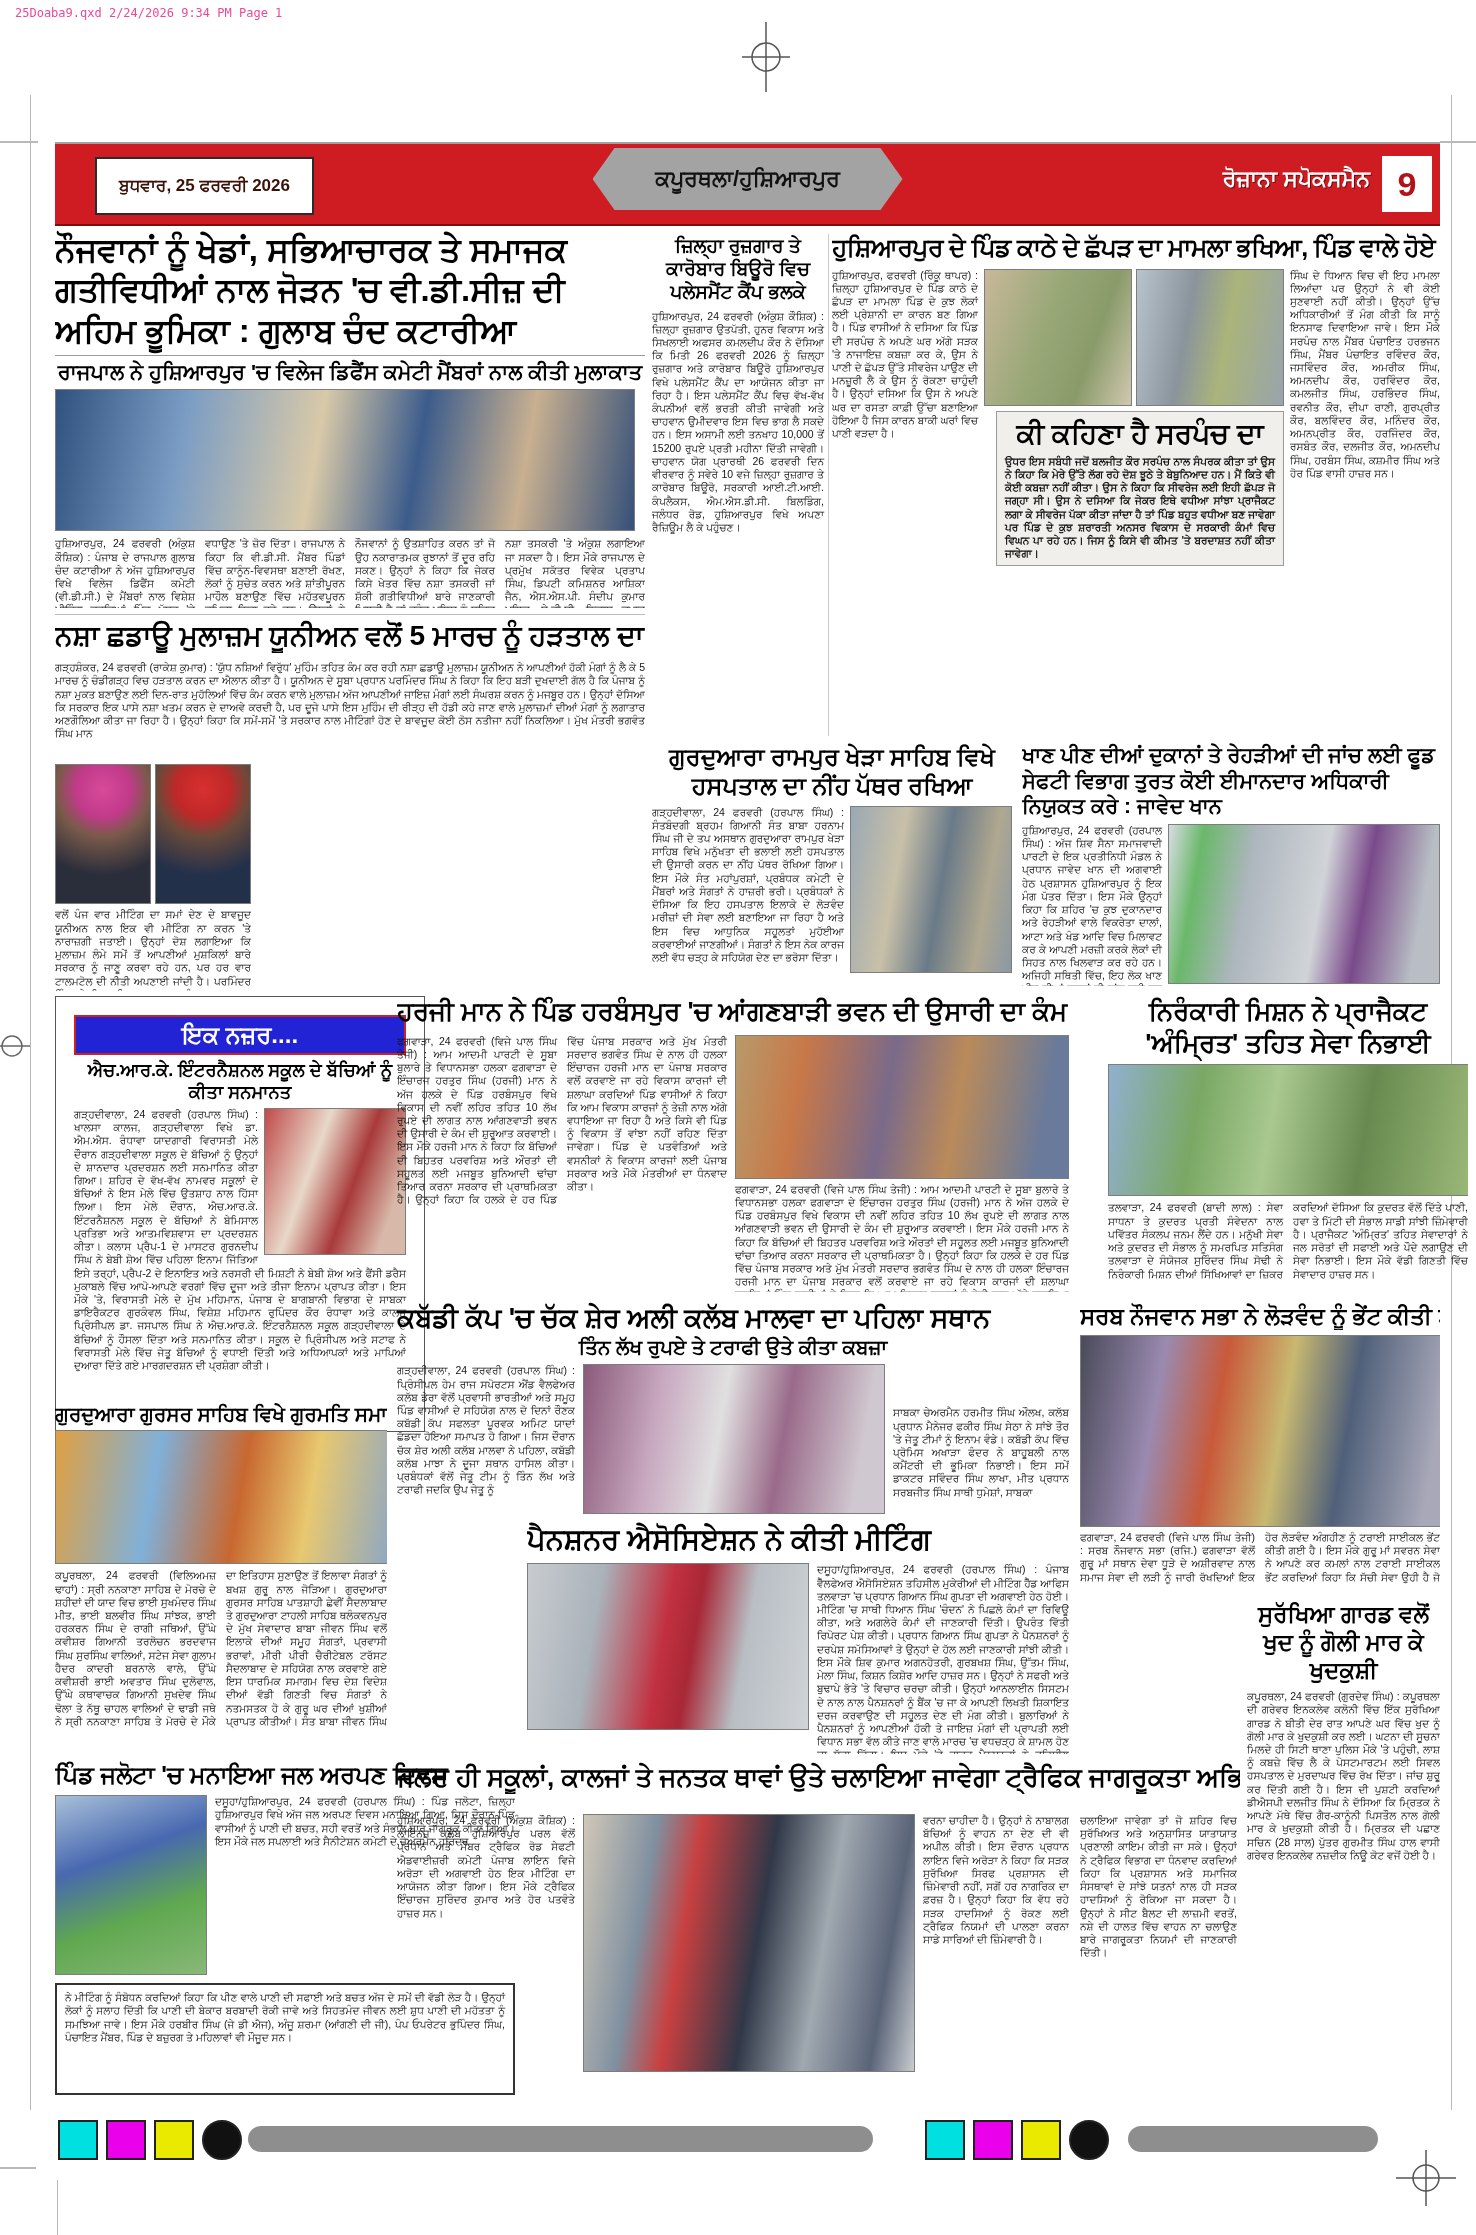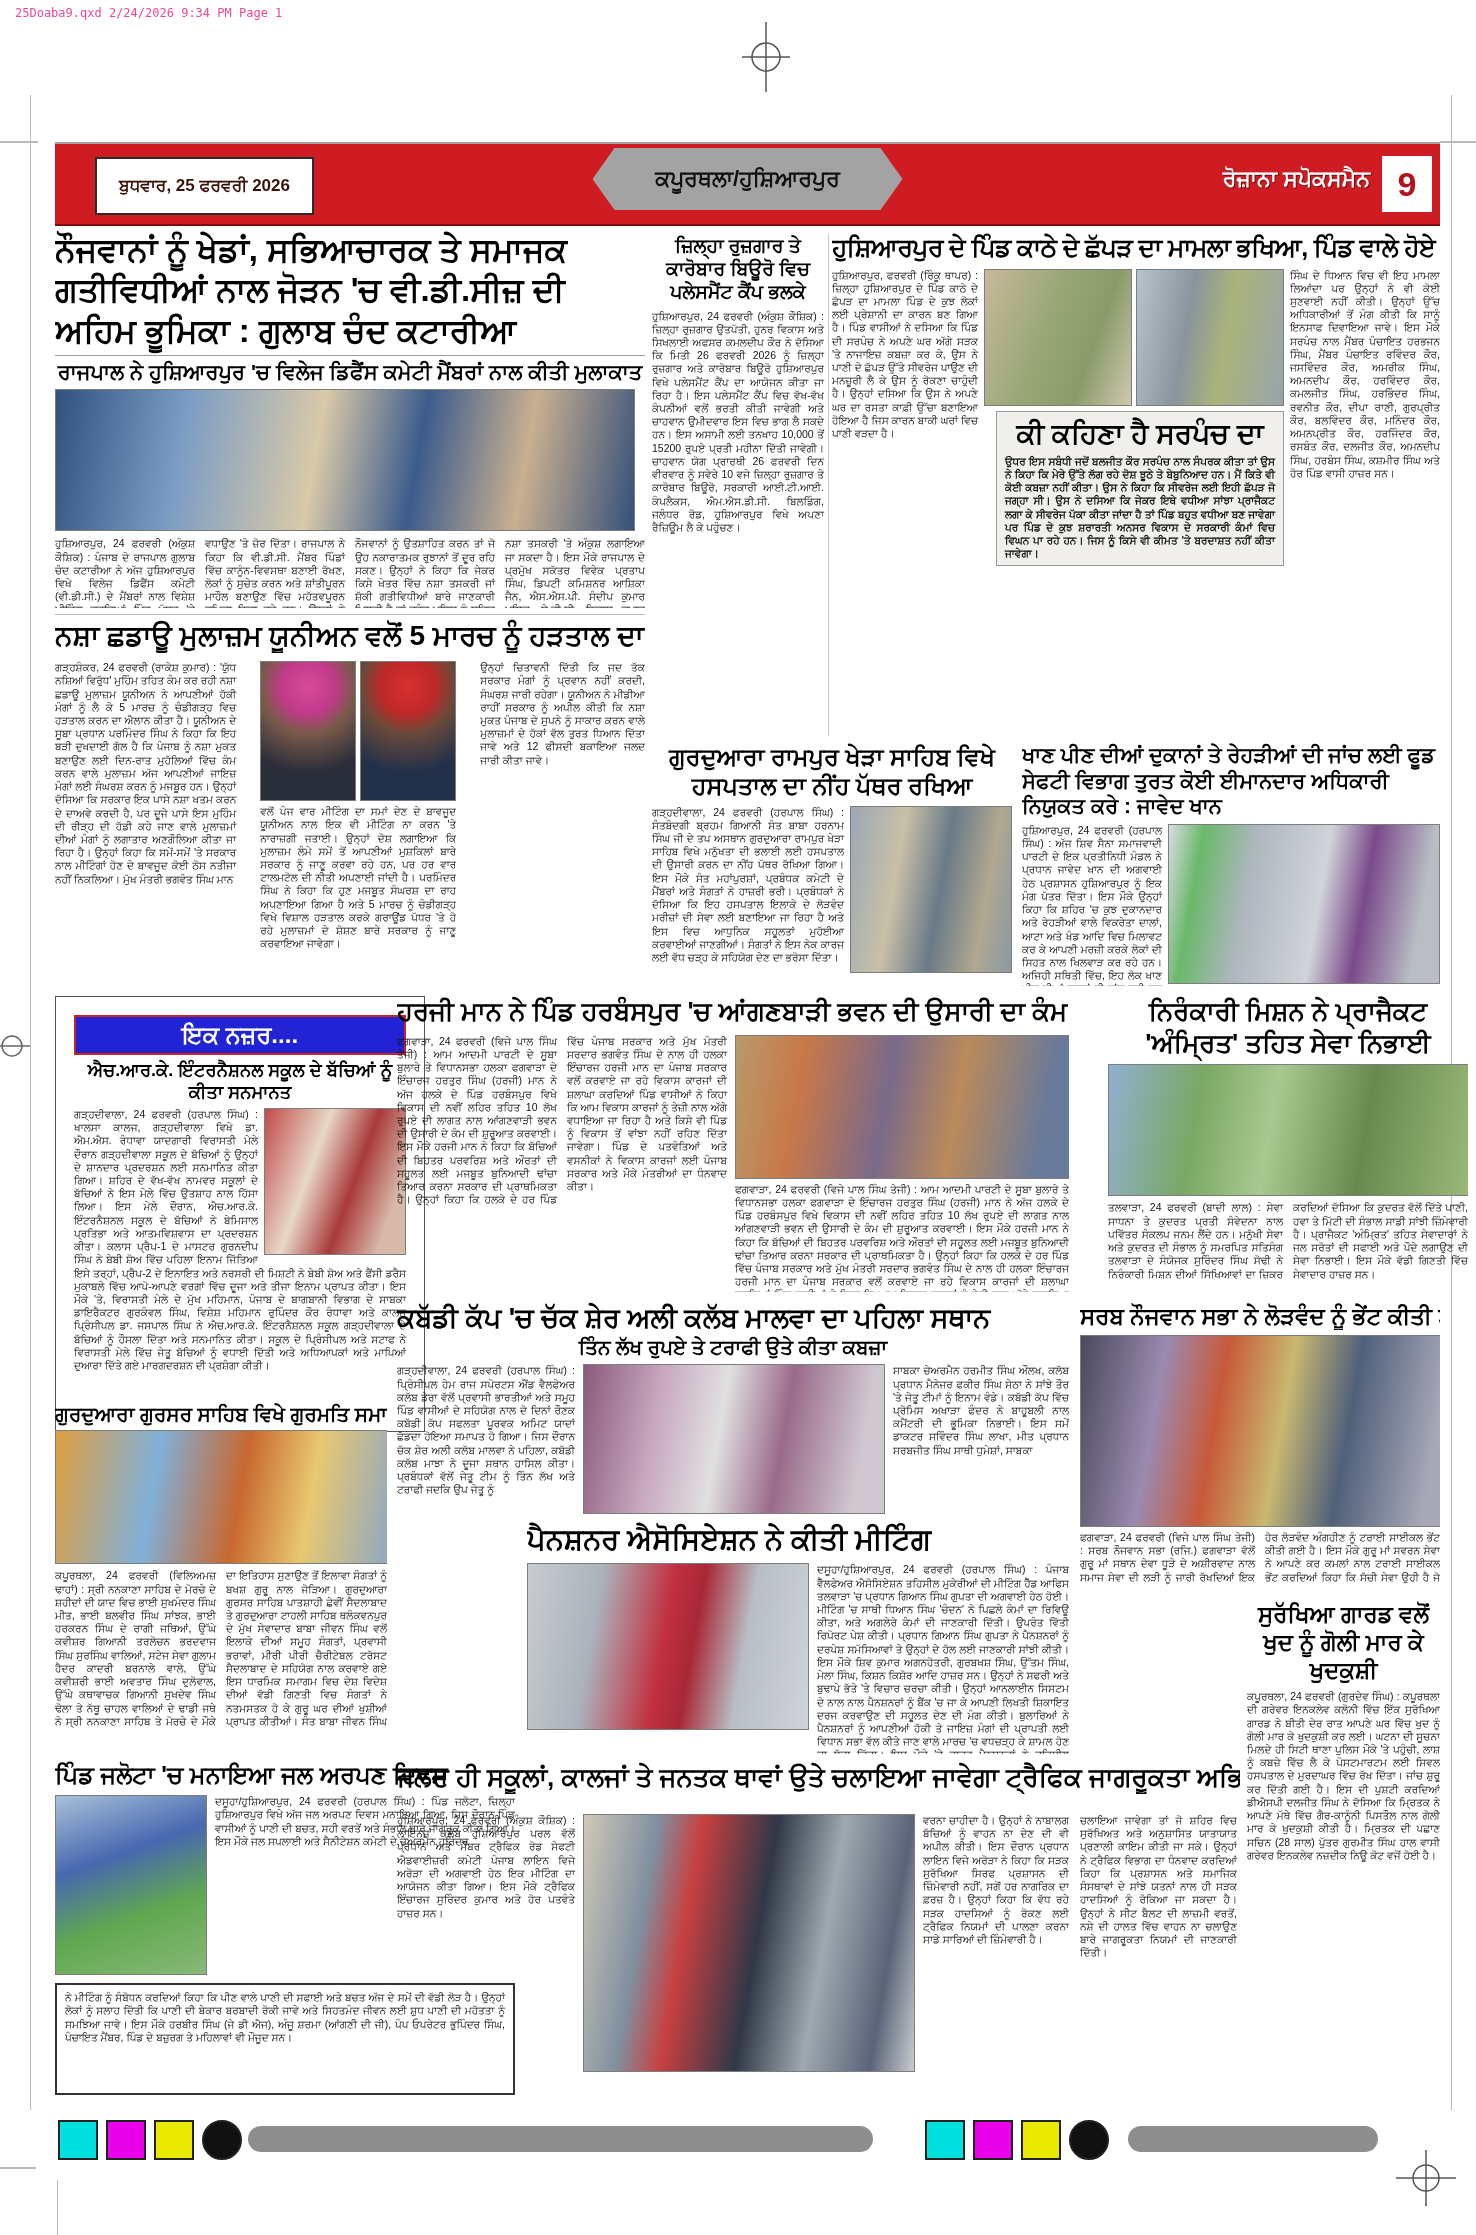--- a/index.html
+++ b/index.html
@@ -98,21 +98,21 @@
           <div class="hl center" style="font-size:28px;">ਕੀ ਕਹਿਣਾ ਹੈ ਸਰਪੰਚ ਦਾ</div>
           <div class="body" style="margin-top:4px;font-weight:bold;">ਉਧਰ ਇਸ ਸਬੰਧੀ ਜਦੋਂ ਬਲਜੀਤ ਕੌਰ ਸਰਪੰਚ ਨਾਲ ਸੰਪਰਕ ਕੀਤਾ ਤਾਂ ਉਸ ਨੇ ਕਿਹਾ ਕਿ ਮੇਰੇ ਉੱਤੇ ਲੱਗ ਰਹੇ ਦੋਸ਼ ਝੂਠੇ ਤੇ ਬੇਬੁਨਿਆਦ ਹਨ। ਮੈਂ ਕਿਤੇ ਵੀ ਕੋਈ ਕਬਜ਼ਾ ਨਹੀਂ ਕੀਤਾ। ਉਸ ਨੇ ਕਿਹਾ ਕਿ ਸੀਵਰੇਜ ਲਈ ਇਹੀ ਛੱਪੜ ਜੋ ਜਗ੍ਹਾ ਸੀ। ਉਸ ਨੇ ਦਸਿਆ ਕਿ ਜੇਕਰ ਇਥੇ ਵਧੀਆ ਸਾਂਝਾ ਪ੍ਰਾਜੈਕਟ ਲਗਾ ਕੇ ਸੀਵਰੇਜ ਪੱਕਾ ਕੀਤਾ ਜਾਂਦਾ ਹੈ ਤਾਂ ਪਿੰਡ ਬਹੁਤ ਵਧੀਆ ਬਣ ਜਾਵੇਗਾ ਪਰ ਪਿੰਡ ਦੇ ਕੁਝ ਸ਼ਰਾਰਤੀ ਅਨਸਰ ਵਿਕਾਸ ਦੇ ਸਰਕਾਰੀ ਕੰਮਾਂ ਵਿਚ ਵਿਘਨ ਪਾ ਰਹੇ ਹਨ। ਜਿਸ ਨੂੰ ਕਿਸੇ ਵੀ ਕੀਮਤ 'ਤੇ ਬਰਦਾਸ਼ਤ ਨਹੀਂ ਕੀਤਾ ਜਾਵੇਗਾ।</div>
         </div>
       </div>
       <div class="body" style="flex:1;">ਸਿੰਘ ਦੇ ਧਿਆਨ ਵਿਚ ਵੀ ਇਹ ਮਾਮਲਾ ਲਿਆਂਦਾ ਪਰ ਉਨ੍ਹਾਂ ਨੇ ਵੀ ਕੋਈ ਸੁਣਵਾਈ ਨਹੀਂ ਕੀਤੀ। ਉਨ੍ਹਾਂ ਉੱਚ ਅਧਿਕਾਰੀਆਂ ਤੋਂ ਮੰਗ ਕੀਤੀ ਕਿ ਸਾਨੂੰ ਇਨਸਾਫ ਦਿਵਾਇਆ ਜਾਵੇ। ਇਸ ਮੌਕੇ ਸਰਪੰਚ ਨਾਲ ਮੈਂਬਰ ਪੰਚਾਇਤ ਹਰਭਜਨ ਸਿੰਘ, ਮੈਂਬਰ ਪੰਚਾਇਤ ਰਵਿੰਦਰ ਕੌਰ, ਜਸਵਿੰਦਰ ਕੌਰ, ਅਮਰੀਕ ਸਿੰਘ, ਅਮਨਦੀਪ ਕੌਰ, ਹਰਵਿੰਦਰ ਕੌਰ, ਕਮਲਜੀਤ ਸਿੰਘ, ਹਰਭਿੰਦਰ ਸਿੰਘ, ਰਵਨੀਤ ਕੌਰ, ਦੀਪਾ ਰਾਣੀ, ਗੁਰਪ੍ਰੀਤ ਕੌਰ, ਬਲਵਿੰਦਰ ਕੌਰ, ਮਨਿੰਦਰ ਕੌਰ, ਅਮਨਪ੍ਰੀਤ ਕੌਰ, ਹਰਜਿੰਦਰ ਕੌਰ, ਰਸਬੰਤ ਕੌਰ, ਦਲਜੀਤ ਕੌਰ, ਅਮਨਦੀਪ ਸਿੰਘ, ਹਰਬੰਸ ਸਿੰਘ, ਕਸ਼ਮੀਰ ਸਿੰਘ ਅਤੇ ਹੋਰ ਪਿੰਡ ਵਾਸੀ ਹਾਜ਼ਰ ਸਨ।</div>
     </div>
   </div>
 
   <div class="art" style="left:55px;top:614px;width:590px;height:372px;border-top:1px solid #bbb;padding-top:4px;">
     <div class="hl nowrap center" style="font-size:28px;">ਨਸ਼ਾ ਛਡਾਊ ਮੁਲਾਜ਼ਮ ਯੂਨੀਅਨ ਵਲੋਂ 5 ਮਾਰਚ ਨੂੰ ਹੜਤਾਲ ਦਾ ਐਲਾਨ</div>
-    <div style="display:flex;gap:24px;margin-top:8px;height:316px;">
+    <div style="display:flex;gap:24px;margin-top:8px;height:316px;flex-direction:column;">
       <div class="body" style="flex:1.1;">ਗੜ੍ਹਸ਼ੰਕਰ, 24 ਫਰਵਰੀ (ਰਾਕੇਸ਼ ਕੁਮਾਰ) : 'ਯੁੱਧ ਨਸ਼ਿਆਂ ਵਿਰੁੱਧ' ਮੁਹਿੰਮ ਤਹਿਤ ਕੰਮ ਕਰ ਰਹੀ ਨਸ਼ਾ ਛਡਾਊ ਮੁਲਾਜ਼ਮ ਯੂਨੀਅਨ ਨੇ ਆਪਣੀਆਂ ਹੱਕੀ ਮੰਗਾਂ ਨੂੰ ਲੈ ਕੇ 5 ਮਾਰਚ ਨੂੰ ਚੰਡੀਗੜ੍ਹ ਵਿਚ ਹੜਤਾਲ ਕਰਨ ਦਾ ਐਲਾਨ ਕੀਤਾ ਹੈ। ਯੂਨੀਅਨ ਦੇ ਸੂਬਾ ਪ੍ਰਧਾਨ ਪਰਮਿੰਦਰ ਸਿੰਘ ਨੇ ਕਿਹਾ ਕਿ ਇਹ ਬੜੀ ਦੁਖਦਾਈ ਗੱਲ ਹੈ ਕਿ ਪੰਜਾਬ ਨੂੰ ਨਸ਼ਾ ਮੁਕਤ ਬਣਾਉਣ ਲਈ ਦਿਨ-ਰਾਤ ਮੁਹੱਲਿਆਂ ਵਿੱਚ ਕੰਮ ਕਰਨ ਵਾਲੇ ਮੁਲਾਜ਼ਮ ਅੱਜ ਆਪਣੀਆਂ ਜਾਇਜ਼ ਮੰਗਾਂ ਲਈ ਸੰਘਰਸ਼ ਕਰਨ ਨੂੰ ਮਜਬੂਰ ਹਨ। ਉਨ੍ਹਾਂ ਦੱਸਿਆ ਕਿ ਸਰਕਾਰ ਇਕ ਪਾਸੇ ਨਸ਼ਾ ਖਤਮ ਕਰਨ ਦੇ ਦਾਅਵੇ ਕਰਦੀ ਹੈ, ਪਰ ਦੂਜੇ ਪਾਸੇ ਇਸ ਮੁਹਿੰਮ ਦੀ ਰੀੜ੍ਹ ਦੀ ਹੱਡੀ ਕਹੇ ਜਾਣ ਵਾਲੇ ਮੁਲਾਜ਼ਮਾਂ ਦੀਆਂ ਮੰਗਾਂ ਨੂੰ ਲਗਾਤਾਰ ਅਣਗੌਲਿਆ ਕੀਤਾ ਜਾ ਰਿਹਾ ਹੈ। ਉਨ੍ਹਾਂ ਕਿਹਾ ਕਿ ਸਮੇਂ-ਸਮੇਂ 'ਤੇ ਸਰਕਾਰ ਨਾਲ ਮੀਟਿੰਗਾਂ ਹੋਣ ਦੇ ਬਾਵਜੂਦ ਕੋਈ ਠੋਸ ਨਤੀਜਾ ਨਹੀਂ ਨਿਕਲਿਆ। ਮੁੱਖ ਮੰਤਰੀ ਭਗਵੰਤ ਸਿੰਘ ਮਾਨ</div>
       <div style="width:196px;flex:none;">
         <div style="display:flex;gap:4px;">
           <div class="photo" style="flex:1;height:138px;background:radial-gradient(circle at 50% 18%,#d84a9a 0%,#c23a8a 22%,#7a5a4a 38%,#2a2d3a 70%);"></div>
           <div class="photo" style="flex:1;height:138px;background:radial-gradient(circle at 50% 18%,#d83030 0%,#c02828 22%,#6a4a3a 38%,#23304a 70%);"></div>
         </div>
         <div class="body" style="margin-top:4px;height:172px;overflow:hidden;">ਵਲੋਂ ਪੰਜ ਵਾਰ ਮੀਟਿੰਗ ਦਾ ਸਮਾਂ ਦੇਣ ਦੇ ਬਾਵਜੂਦ ਯੂਨੀਅਨ ਨਾਲ ਇਕ ਵੀ ਮੀਟਿੰਗ ਨਾ ਕਰਨ 'ਤੇ ਨਾਰਾਜ਼ਗੀ ਜਤਾਈ। ਉਨ੍ਹਾਂ ਦੋਸ਼ ਲਗਾਇਆ ਕਿ ਮੁਲਾਜ਼ਮ ਲੰਮੇ ਸਮੇਂ ਤੋਂ ਆਪਣੀਆਂ ਮੁਸ਼ਕਿਲਾਂ ਬਾਰੇ ਸਰਕਾਰ ਨੂੰ ਜਾਣੂ ਕਰਵਾ ਰਹੇ ਹਨ, ਪਰ ਹਰ ਵਾਰ ਟਾਲਮਟੋਲ ਦੀ ਨੀਤੀ ਅਪਣਾਈ ਜਾਂਦੀ ਹੈ। ਪਰਮਿੰਦਰ ਸਿੰਘ ਨੇ ਕਿਹਾ ਕਿ ਹੁਣ ਮਜਬੂਤ ਸੰਘਰਸ਼ ਦਾ ਰਾਹ ਅਪਣਾਇਆ ਗਿਆ ਹੈ ਅਤੇ 5 ਮਾਰਚ ਨੂੰ ਚੰਡੀਗੜ੍ਹ ਵਿਖੇ ਵਿਸ਼ਾਲ ਹੜਤਾਲ ਕਰਕੇ ਗਰਾਊਂਡ ਪੱਧਰ 'ਤੇ ਹੋ ਰਹੇ ਮੁਲਾਜ਼ਮਾਂ ਦੇ ਸ਼ੋਸ਼ਣ ਬਾਰੇ ਸਰਕਾਰ ਨੂੰ ਜਾਣੂ ਕਰਵਾਇਆ ਜਾਵੇਗਾ।</div>
       </div>
       <div class="body" style="flex:1;">ਉਨ੍ਹਾਂ ਚਿਤਾਵਨੀ ਦਿੱਤੀ ਕਿ ਜਦ ਤੱਕ ਸਰਕਾਰ ਮੰਗਾਂ ਨੂੰ ਪ੍ਰਵਾਨ ਨਹੀਂ ਕਰਦੀ, ਸੰਘਰਸ਼ ਜਾਰੀ ਰਹੇਗਾ। ਯੂਨੀਅਨ ਨੇ ਮੀਡੀਆ ਰਾਹੀਂ ਸਰਕਾਰ ਨੂੰ ਅਪੀਲ ਕੀਤੀ ਕਿ ਨਸ਼ਾ ਮੁਕਤ ਪੰਜਾਬ ਦੇ ਸੁਪਨੇ ਨੂੰ ਸਾਕਾਰ ਕਰਨ ਵਾਲੇ ਮੁਲਾਜ਼ਮਾਂ ਦੇ ਹੱਕਾਂ ਵੱਲ ਤੁਰਤ ਧਿਆਨ ਦਿੱਤਾ ਜਾਵੇ ਅਤੇ 12 ਫੀਸਦੀ ਬਕਾਇਆ ਜਲਦ ਜਾਰੀ ਕੀਤਾ ਜਾਵੇ।</div>
     </div>
@@ -159,21 +159,21 @@
     <div class="photo" style="width:100%;height:130px;margin-top:5px;background:linear-gradient(100deg,#90b0d0,#7aa864 25%,#a8c890 45%,#688a50 70%,#9ab878 100%);"></div>
     <div class="body cols2" style="margin-top:5px;height:90px;">ਤਲਵਾੜਾ, 24 ਫਰਵਰੀ (ਬਾਦੀ ਲਾਲ) : ਸੇਵਾ ਸਾਧਨਾ ਤੇ ਕੁਦਰਤ ਪ੍ਰਤੀ ਸੰਵੇਦਨਾ ਨਾਲ ਪਵਿੱਤਰ ਸੰਕਲਪ ਜਨਮ ਲੈਂਦੇ ਹਨ। ਮਨੁੱਖੀ ਸੇਵਾ ਅਤੇ ਕੁਦਰਤ ਦੀ ਸੰਭਾਲ ਨੂੰ ਸਮਰਪਿਤ ਸਤਿਸੰਗ ਤਲਵਾੜਾ ਦੇ ਸੰਯੋਜਕ ਸੁਰਿੰਦਰ ਸਿੰਘ ਸੋਢੀ ਨੇ ਨਿਰੰਕਾਰੀ ਮਿਸ਼ਨ ਦੀਆਂ ਸਿੱਖਿਆਵਾਂ ਦਾ ਜ਼ਿਕਰ ਕਰਦਿਆਂ ਦੱਸਿਆ ਕਿ ਕੁਦਰਤ ਵੱਲੋਂ ਦਿੱਤੇ ਪਾਣੀ, ਹਵਾ ਤੇ ਮਿੱਟੀ ਦੀ ਸੰਭਾਲ ਸਾਡੀ ਸਾਂਝੀ ਜ਼ਿੰਮੇਵਾਰੀ ਹੈ। ਪ੍ਰਾਜੈਕਟ 'ਅੰਮ੍ਰਿਤ' ਤਹਿਤ ਸੇਵਾਦਾਰਾਂ ਨੇ ਜਲ ਸਰੋਤਾਂ ਦੀ ਸਫਾਈ ਅਤੇ ਪੌਦੇ ਲਗਾਉਣ ਦੀ ਸੇਵਾ ਨਿਭਾਈ। ਇਸ ਮੌਕੇ ਵੱਡੀ ਗਿਣਤੀ ਵਿੱਚ ਸੇਵਾਦਾਰ ਹਾਜ਼ਰ ਸਨ।</div>
   </div>
 
   <div class="art" style="left:397px;top:1302px;width:672px;height:212px;">
     <div class="hl nowrap" style="font-size:27px;">ਕਬੱਡੀ ਕੱਪ 'ਚ ਚੱਕ ਸ਼ੇਰ ਅਲੀ ਕਲੱਬ ਮਾਲਵਾ ਦਾ ਪਹਿਲਾ ਸਥਾਨ</div>
     <div class="hl center" style="font-size:20px;">ਤਿੰਨ ਲੱਖ ਰੁਪਏ ਤੇ ਟਰਾਫੀ ਉਤੇ ਕੀਤਾ ਕਬਜ਼ਾ</div>
     <div style="display:flex;gap:8px;margin-top:5px;height:150px;">
       <div class="body" style="width:178px;flex:none;">ਗੜ੍ਹਦੀਵਾਲਾ, 24 ਫਰਵਰੀ (ਹਰਪਾਲ ਸਿੰਘ) : ਪ੍ਰਿੰਸੀਪਲ ਹੇਮ ਰਾਜ ਸਪੋਰਟਸ ਐਂਡ ਵੈਲਫੇਅਰ ਕਲੱਬ ਡੇਰਾ ਵੱਲੋਂ ਪ੍ਰਵਾਸੀ ਭਾਰਤੀਆਂ ਅਤੇ ਸਮੂਹ ਪਿੰਡ ਵਾਸੀਆਂ ਦੇ ਸਹਿਯੋਗ ਨਾਲ ਦੋ ਦਿਨਾਂ ਰੌਣਕ ਕਬੱਡੀ ਕੱਪ ਸਫਲਤਾ ਪੂਰਵਕ ਅਮਿਟ ਯਾਦਾਂ ਛੱਡਦਾ ਹੋਇਆ ਸਮਾਪਤ ਹੋ ਗਿਆ। ਜਿਸ ਦੌਰਾਨ ਚੱਕ ਸ਼ੇਰ ਅਲੀ ਕਲੱਬ ਮਾਲਵਾ ਨੇ ਪਹਿਲਾ, ਕਬੱਡੀ ਕਲੱਬ ਮਾਝਾ ਨੇ ਦੂਜਾ ਸਥਾਨ ਹਾਸਿਲ ਕੀਤਾ। ਪ੍ਰਬੰਧਕਾਂ ਵੱਲੋਂ ਜੇਤੂ ਟੀਮ ਨੂੰ ਤਿੰਨ ਲੱਖ ਅਤੇ ਟਰਾਫੀ ਜਦਕਿ ਉਪ ਜੇਤੂ ਨੂੰ</div>
       <div class="photo" style="width:300px;flex:none;height:148px;background:linear-gradient(100deg,#8a5a7a,#c8a8c0 25%,#e0e0e0 45%,#9a6a8a 65%,#d0c8d0 90%);"></div>
-      <div class="body" style="flex:1;">ਸਾਬਕਾ ਚੇਅਰਮੈਨ ਹਰਮੀਤ ਸਿੰਘ ਔਲਖ, ਕਲੱਬ ਪ੍ਰਧਾਨ ਮੈਨੇਜਰ ਫਕੀਰ ਸਿੰਘ ਸੇਠਾ ਨੇ ਸਾਂਝੇ ਤੌਰ 'ਤੇ ਜੇਤੂ ਟੀਮਾਂ ਨੂੰ ਇਨਾਮ ਵੰਡੇ। ਕਬੱਡੀ ਕੱਪ ਵਿੱਚ ਪ੍ਰੋਮਿਸ ਅਖਾੜਾ ਫੰਦਰ ਨੇ ਬਾਹੂਬਲੀ ਨਾਲ ਕਮੈਂਟਰੀ ਦੀ ਭੂਮਿਕਾ ਨਿਭਾਈ। ਇਸ ਸਮੇਂ ਡਾਕਟਰ ਸਵਿੰਦਰ ਸਿੰਘ ਲਾਖਾ, ਮੀਤ ਪ੍ਰਧਾਨ ਸਰਬਜੀਤ ਸਿੰਘ ਸਾਥੀ ਧੁਮੇਸ਼ਾਂ, ਸਾਬਕਾ</div>
+      <div class="body" style="flex:1;margin-top:42px;">ਸਾਬਕਾ ਚੇਅਰਮੈਨ ਹਰਮੀਤ ਸਿੰਘ ਔਲਖ, ਕਲੱਬ ਪ੍ਰਧਾਨ ਮੈਨੇਜਰ ਫਕੀਰ ਸਿੰਘ ਸੇਠਾ ਨੇ ਸਾਂਝੇ ਤੌਰ 'ਤੇ ਜੇਤੂ ਟੀਮਾਂ ਨੂੰ ਇਨਾਮ ਵੰਡੇ। ਕਬੱਡੀ ਕੱਪ ਵਿੱਚ ਪ੍ਰੋਮਿਸ ਅਖਾੜਾ ਫੰਦਰ ਨੇ ਬਾਹੂਬਲੀ ਨਾਲ ਕਮੈਂਟਰੀ ਦੀ ਭੂਮਿਕਾ ਨਿਭਾਈ। ਇਸ ਸਮੇਂ ਡਾਕਟਰ ਸਵਿੰਦਰ ਸਿੰਘ ਲਾਖਾ, ਮੀਤ ਪ੍ਰਧਾਨ ਸਰਬਜੀਤ ਸਿੰਘ ਸਾਥੀ ਧੁਮੇਸ਼ਾਂ, ਸਾਬਕਾ</div>
     </div>
   </div>
 
   <div class="art" style="left:1080px;top:1302px;width:360px;height:292px;">
     <div class="hl nowrap" style="font-size:23px;">ਸਰਬ ਨੌਜਵਾਨ ਸਭਾ ਨੇ ਲੋੜਵੰਦ ਨੂੰ ਭੇਂਟ ਕੀਤੀ ਟਰਾਈ ਸਾਈਕਲ</div>
     <div class="photo" style="width:100%;height:190px;margin-top:5px;background:linear-gradient(100deg,#4a4a5a,#9a8ab0 22%,#c85a3a 38%,#c8b870 55%,#50607a 72%,#a8a8b8 95%);"></div>
     <div class="body cols2" style="margin-top:4px;height:62px;">ਫਗਵਾੜਾ, 24 ਫਰਵਰੀ (ਵਿਜੇ ਪਾਲ ਸਿੰਘ ਤੇਜੀ) : ਸਰਬ ਨੌਜਵਾਨ ਸਭਾ (ਰਜਿ.) ਫਗਵਾੜਾ ਵੱਲੋਂ ਗੁਰੂ ਮਾਂ ਸਥਾਨ ਦੇਵਾ ਧੂੜੇ ਦੇ ਅਸ਼ੀਰਵਾਦ ਨਾਲ ਸਮਾਜ ਸੇਵਾ ਦੀ ਲੜੀ ਨੂੰ ਜਾਰੀ ਰੱਖਦਿਆਂ ਇਕ ਹੋਰ ਲੋੜਵੰਦ ਅੰਗਹੀਣ ਨੂੰ ਟਰਾਈ ਸਾਈਕਲ ਭੇਂਟ ਕੀਤੀ ਗਈ ਹੈ। ਇਸ ਮੌਕੇ ਗੁਰੂ ਮਾਂ ਸਵਰਨ ਸੇਵਾ ਨੇ ਆਪਣੇ ਕਰ ਕਮਲਾਂ ਨਾਲ ਟਰਾਈ ਸਾਈਕਲ ਭੇਂਟ ਕਰਦਿਆਂ ਕਿਹਾ ਕਿ ਸੱਚੀ ਸੇਵਾ ਉਹੀ ਹੈ ਜੋ ਕਿਸੇ ਲੋੜਵੰਦ ਦੇ ਚਿਹਰੇ 'ਤੇ ਮੁਸਕਾਨ ਲਿਆ ਸਕੇ। ਉਨ੍ਹਾਂ ਕਿਹਾ ਕਿ ਮਨੁੱਖਤਾ ਦੀ ਸੇਵਾ ਹੀ ਅਸਲ ਅਤੇ ਸੱਚੀ ਭਗਤੀ ਹੈ ਅਤੇ ਸਾਨੂੰ ਹਮੇਸ਼ਾ ਪਰਮਾਤਮਾ ਦੇ ਸ਼ੁਕਰਗੁਜ਼ਾਰ ਰਹਿਣਾ ਚਾਹੀਦਾ ਹੈ। ਸਭਾ ਦੇ ਪ੍ਰਧਾਨ ਵਿੱਕੀ ਸਿੰਘ ਧੂਬ ਆਪ ਆਗੂ, ਪਤਵੰਤੇ ਅਤੇ ਸੰਗਤ ਨੇ ਹਾਜ਼ਰੀ ਭਰੀ ਤੇ ਸੰਗਤ ਨੂੰ ਅਟੁੱਟ ਲੰਗਰ ਵਰਤਾਇਆ।</div>
   </div>
 
   <div class="art" style="left:55px;top:1402px;width:332px;height:350px;">

